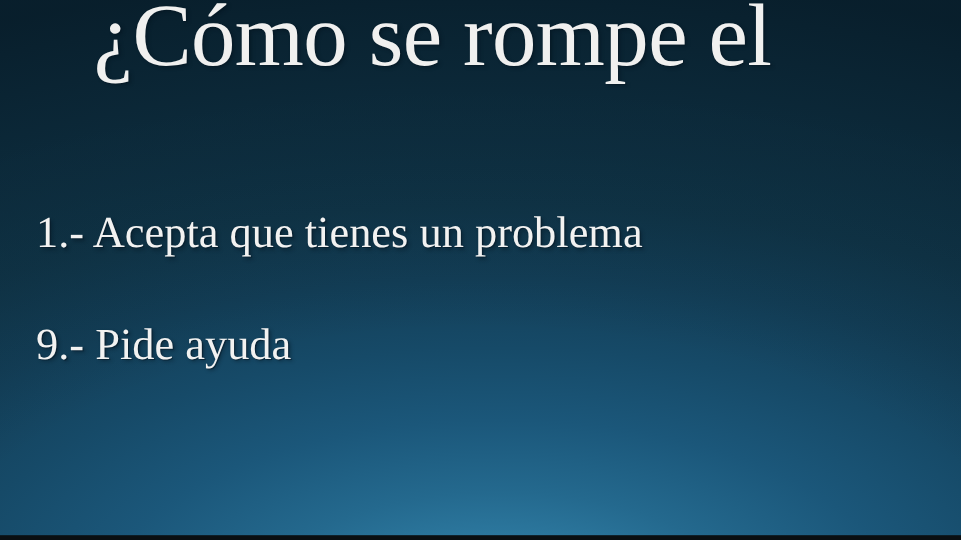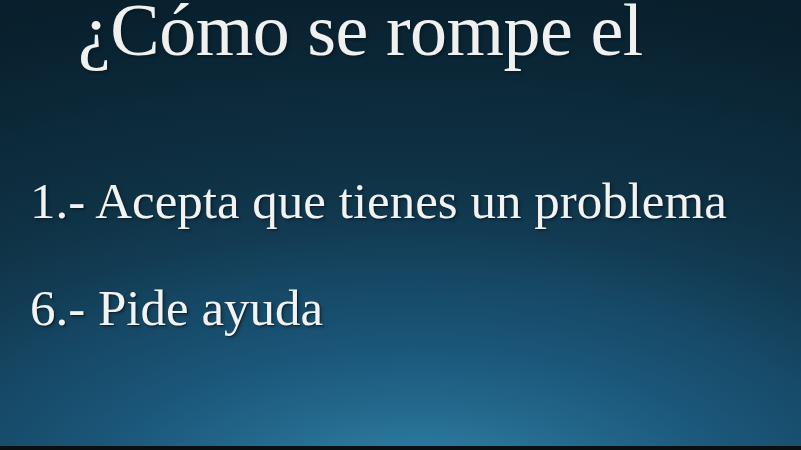--- a/index.html
+++ b/index.html
@@ -76,21 +76,21 @@
 
   .bullets {
     position: absolute;
     left: 30px;
     top: 176px;
     width: 760px;
   }
   .bullet-line {
     display: block;
     color: #f2f2f1;
-    font-size: 51px;
+    font-size: 37px;
     line-height: 1.0;
     white-space: nowrap;
     margin-bottom: 56px;
     text-shadow:
        1px 1px 0 rgba(8,26,38,0.55),
        2px 2px 3px rgba(5,20,30,0.42);
   }
   .bullet-line:last-child {
     margin-bottom: 0;
   }
@@ -104,20 +104,20 @@
   <div id="bg-vignette"></div>
 
   <div id="content">
 
     <div class="title-block">
       <span class="title-line">¿Cómo se rompe el</span>
     </div>
 
     <div class="bullets">
       <span class="bullet-line">1.- Acepta que tienes un problema</span>
-      <span class="bullet-line">6.- Pide ayuda</span>
+      <span class="bullet-line">9.- Pide ayuda</span>
     </div>
 
   </div>
 
   <div id="bottom-bar"></div>
 
 </div>
 
 </body></html>

